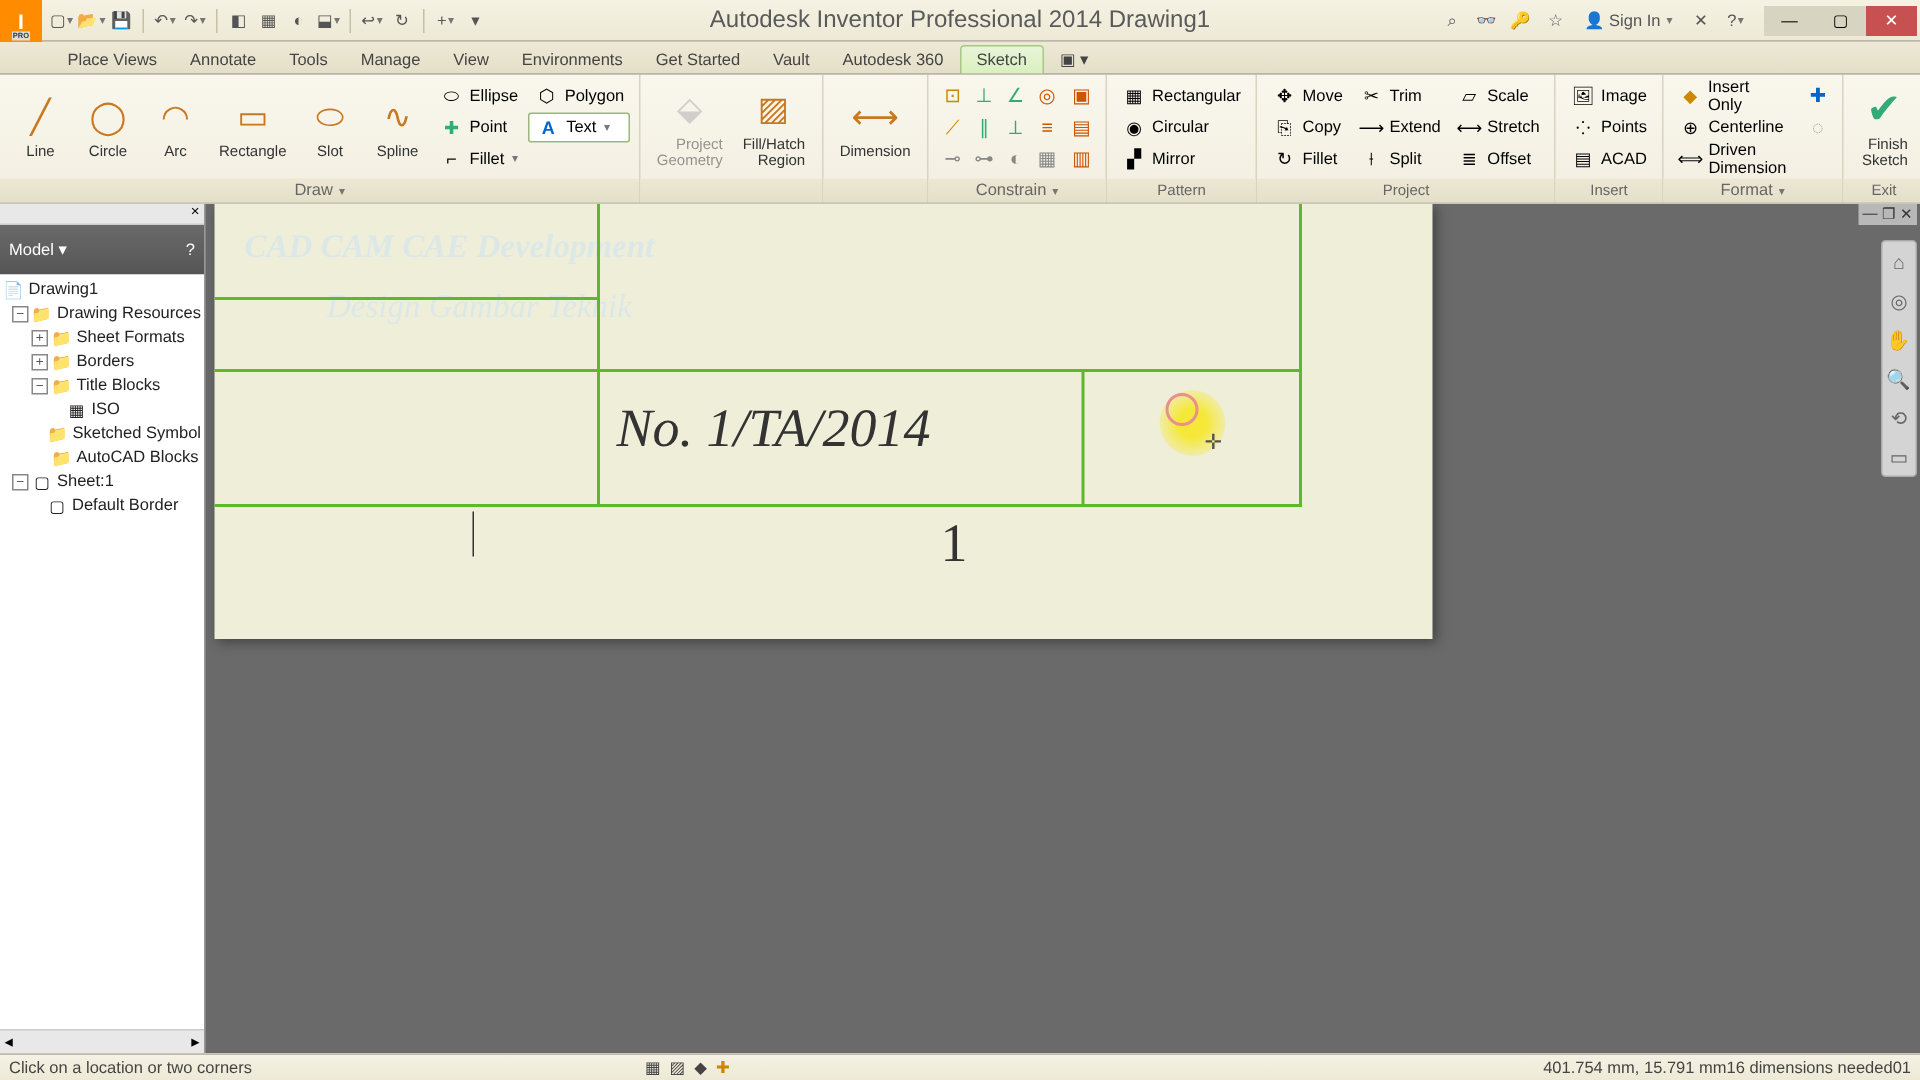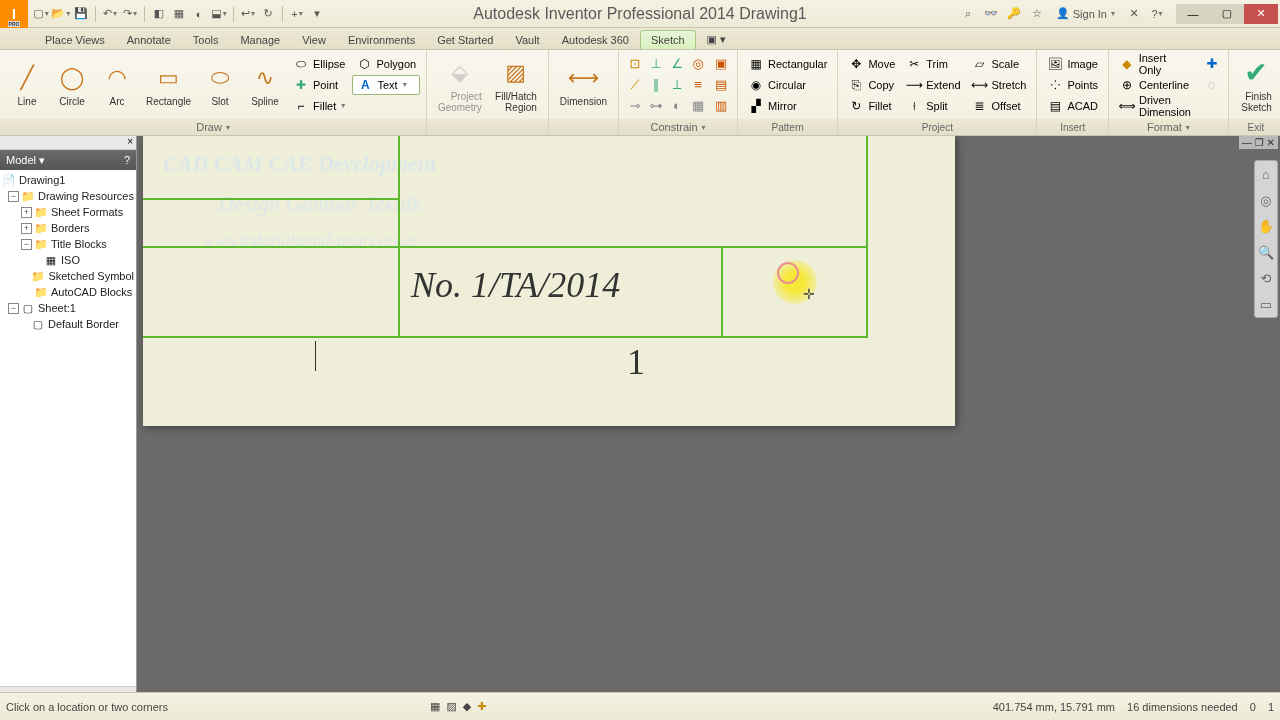--- a/index.html
+++ b/index.html
@@ -31,21 +31,21 @@
 .big-btn span{font-size:10px;color:#333;margin-top:2px;text-align:right;line-height:11px}
 .sm-row{display:flex;flex-direction:column;gap:1px}
 .sm-btn{display:flex;align-items:center;gap:4px;padding:2px 4px;cursor:pointer;height:20px}
 .sm-icon{width:16px;height:16px;display:flex;align-items:center;justify-content:center;font-size:12px}
 .sm-btn.boxed{border:1px solid #9ab878;background:#fff;border-radius:2px}
 .grid-icons{display:grid;grid-template-columns:repeat(4,20px);grid-template-rows:repeat(3,20px);gap:1px}
 .gi{width:20px;height:20px;display:flex;align-items:center;justify-content:center;cursor:pointer;font-size:13px}
 .workspace{position:absolute;top:136px;left:0;right:0;bottom:18px;display:flex}
 .browser{width:137px;background:#f5f5f5;border-right:1px solid #999;display:flex;flex-direction:column}
 .browser-close{height:14px;background:#e8e8e8;text-align:right;padding-right:3px;border-bottom:1px solid #ccc;font-size:10px;cursor:pointer}
-.browser-hdr{height:20px;background:linear-gradient(#6a6a6a,#555);color:#fff;display:flex;align-items:center;padding:0 6px;font-size:11px;justify-content:space-between}
+.browser-hdr{height:33px;background:linear-gradient(#6a6a6a,#555);color:#fff;display:flex;align-items:center;padding:0 6px;font-size:11px;justify-content:space-between}
 .tree{flex:1;background:#fff;overflow:auto;padding:2px 0}
 .tree-item{display:flex;align-items:center;padding:1px 2px;cursor:pointer;white-space:nowrap;font-size:11px;color:#222}
 .ti-toggle{width:11px;height:11px;border:1px solid #888;display:flex;align-items:center;justify-content:center;font-size:9px;margin-right:2px;color:#555}
 .ti-spacer{width:13px}
 .ti-icon{width:14px;height:14px;margin-right:3px;display:flex;align-items:center;justify-content:center;font-size:11px}
 .scroll-h{height:16px;background:#e8e8e8;border-top:1px solid #ccc;display:flex;align-items:center}
 .canvas{flex:1;background:#6a6a6a;position:relative;overflow:hidden}
 .sheet{position:absolute;left:6px;top:0;width:812px;height:290px;background:#efeed9;box-shadow:2px 2px 8px rgba(0,0,0,0.4)}
 .wm{position:absolute;color:#dce8e8;font-style:italic;font-family:Georgia,serif}
 .wm1{left:20px;top:15px;font-size:22px;font-weight:bold}
@@ -55,22 +55,22 @@
 .tbl-text{position:absolute;font-family:Georgia,serif;font-style:italic;font-size:36px;color:#333}
 .num1{position:absolute;font-family:Georgia,serif;font-size:36px;color:#333}
 .cursor-mark{position:absolute;width:1px;height:30px;background:#333}
 .click-highlight{position:absolute;width:44px;height:44px;border-radius:50%;background:radial-gradient(circle,#f5e838 30%,rgba(245,232,56,0.3) 70%);left:630px;top:124px}
 .click-ring{position:absolute;width:22px;height:22px;border:2px solid #e89090;border-radius:50%;left:634px;top:126px}
 .cross{position:absolute;left:660px;top:150px;color:#555;font-size:14px}
 .doc-controls{position:absolute;right:2px;top:0;display:flex;gap:3px;background:#b8b8b8;padding:1px 3px}
 .doc-controls span{cursor:pointer;font-size:10px;color:#333}
 .nav-bar{position:absolute;right:2px;top:24px;width:24px;background:rgba(230,230,230,0.85);border:1px solid #aaa;border-radius:3px;display:flex;flex-direction:column;align-items:center;padding:3px 0;gap:6px}
 .nav-btn{width:20px;height:20px;display:flex;align-items:center;justify-content:center;color:#666;cursor:pointer;font-size:13px}
-.statusbar{position:absolute;bottom:0;left:0;right:0;height:28px;background:linear-gradient(#f5f2e4,#ede9d5);display:flex;align-items:center;padding:0 6px;font-size:10px;color:#444;border-top:1px solid #c8c5b5}
-.status-right{margin-left:auto;display:flex;gap:12px}
+.statusbar{position:absolute;bottom:0;left:0;right:0;height:18px;background:linear-gradient(#f5f2e4,#ede9d5);display:flex;align-items:center;padding:0 6px;font-size:10px;color:#444;border-top:1px solid #c8c5b5}
+.status-right{margin-left:auto;display:flex;gap:0}
 .status-icons{position:absolute;left:430px;display:flex;gap:6px}
 .dd{font-size:8px;margin-left:1px;color:#777}
 </style>
 </head>
 <body>
 
 <div class="titlebar">
   <div class="app-icon">I</div>
   <div class="qat">
     <div class="qat-btn">▢<span class="dd">▾</span></div>
@@ -427,21 +427,20 @@
       <div class="nav-btn">⌂</div>
       <div class="nav-btn">◎</div>
       <div class="nav-btn">✋</div>
       <div class="nav-btn">🔍</div>
       <div class="nav-btn">⟲</div>
       <div class="nav-btn">▭</div>
     </div>
     <div class="sheet">
       <div class="wm wm1">CAD CAM CAE Development</div>
       <div class="wm wm2">Design Gambar Teknik</div>
-      <div class="wm wm3">www.indarluhsepdyanuri.esy.es</div>
       <div class="tbl-line" style="left:0;top:62px;width:255px;height:2px"></div>
       <div class="tbl-line" style="left:0;top:110px;width:725px;height:2px"></div>
       <div class="tbl-line" style="left:0;top:200px;width:725px;height:2px"></div>
       <div class="tbl-line" style="left:255px;top:0;width:2px;height:200px"></div>
       <div class="tbl-line" style="left:578px;top:110px;width:2px;height:90px"></div>
       <div class="tbl-line" style="left:723px;top:0;width:2px;height:200px"></div>
       <div class="tbl-text" style="left:268px;top:128px">No. 1/TA/2014</div>
       <div class="num1" style="left:484px;top:205px">1</div>
       <div class="cursor-mark" style="left:172px;top:205px"></div>
       <div class="click-highlight"></div>

